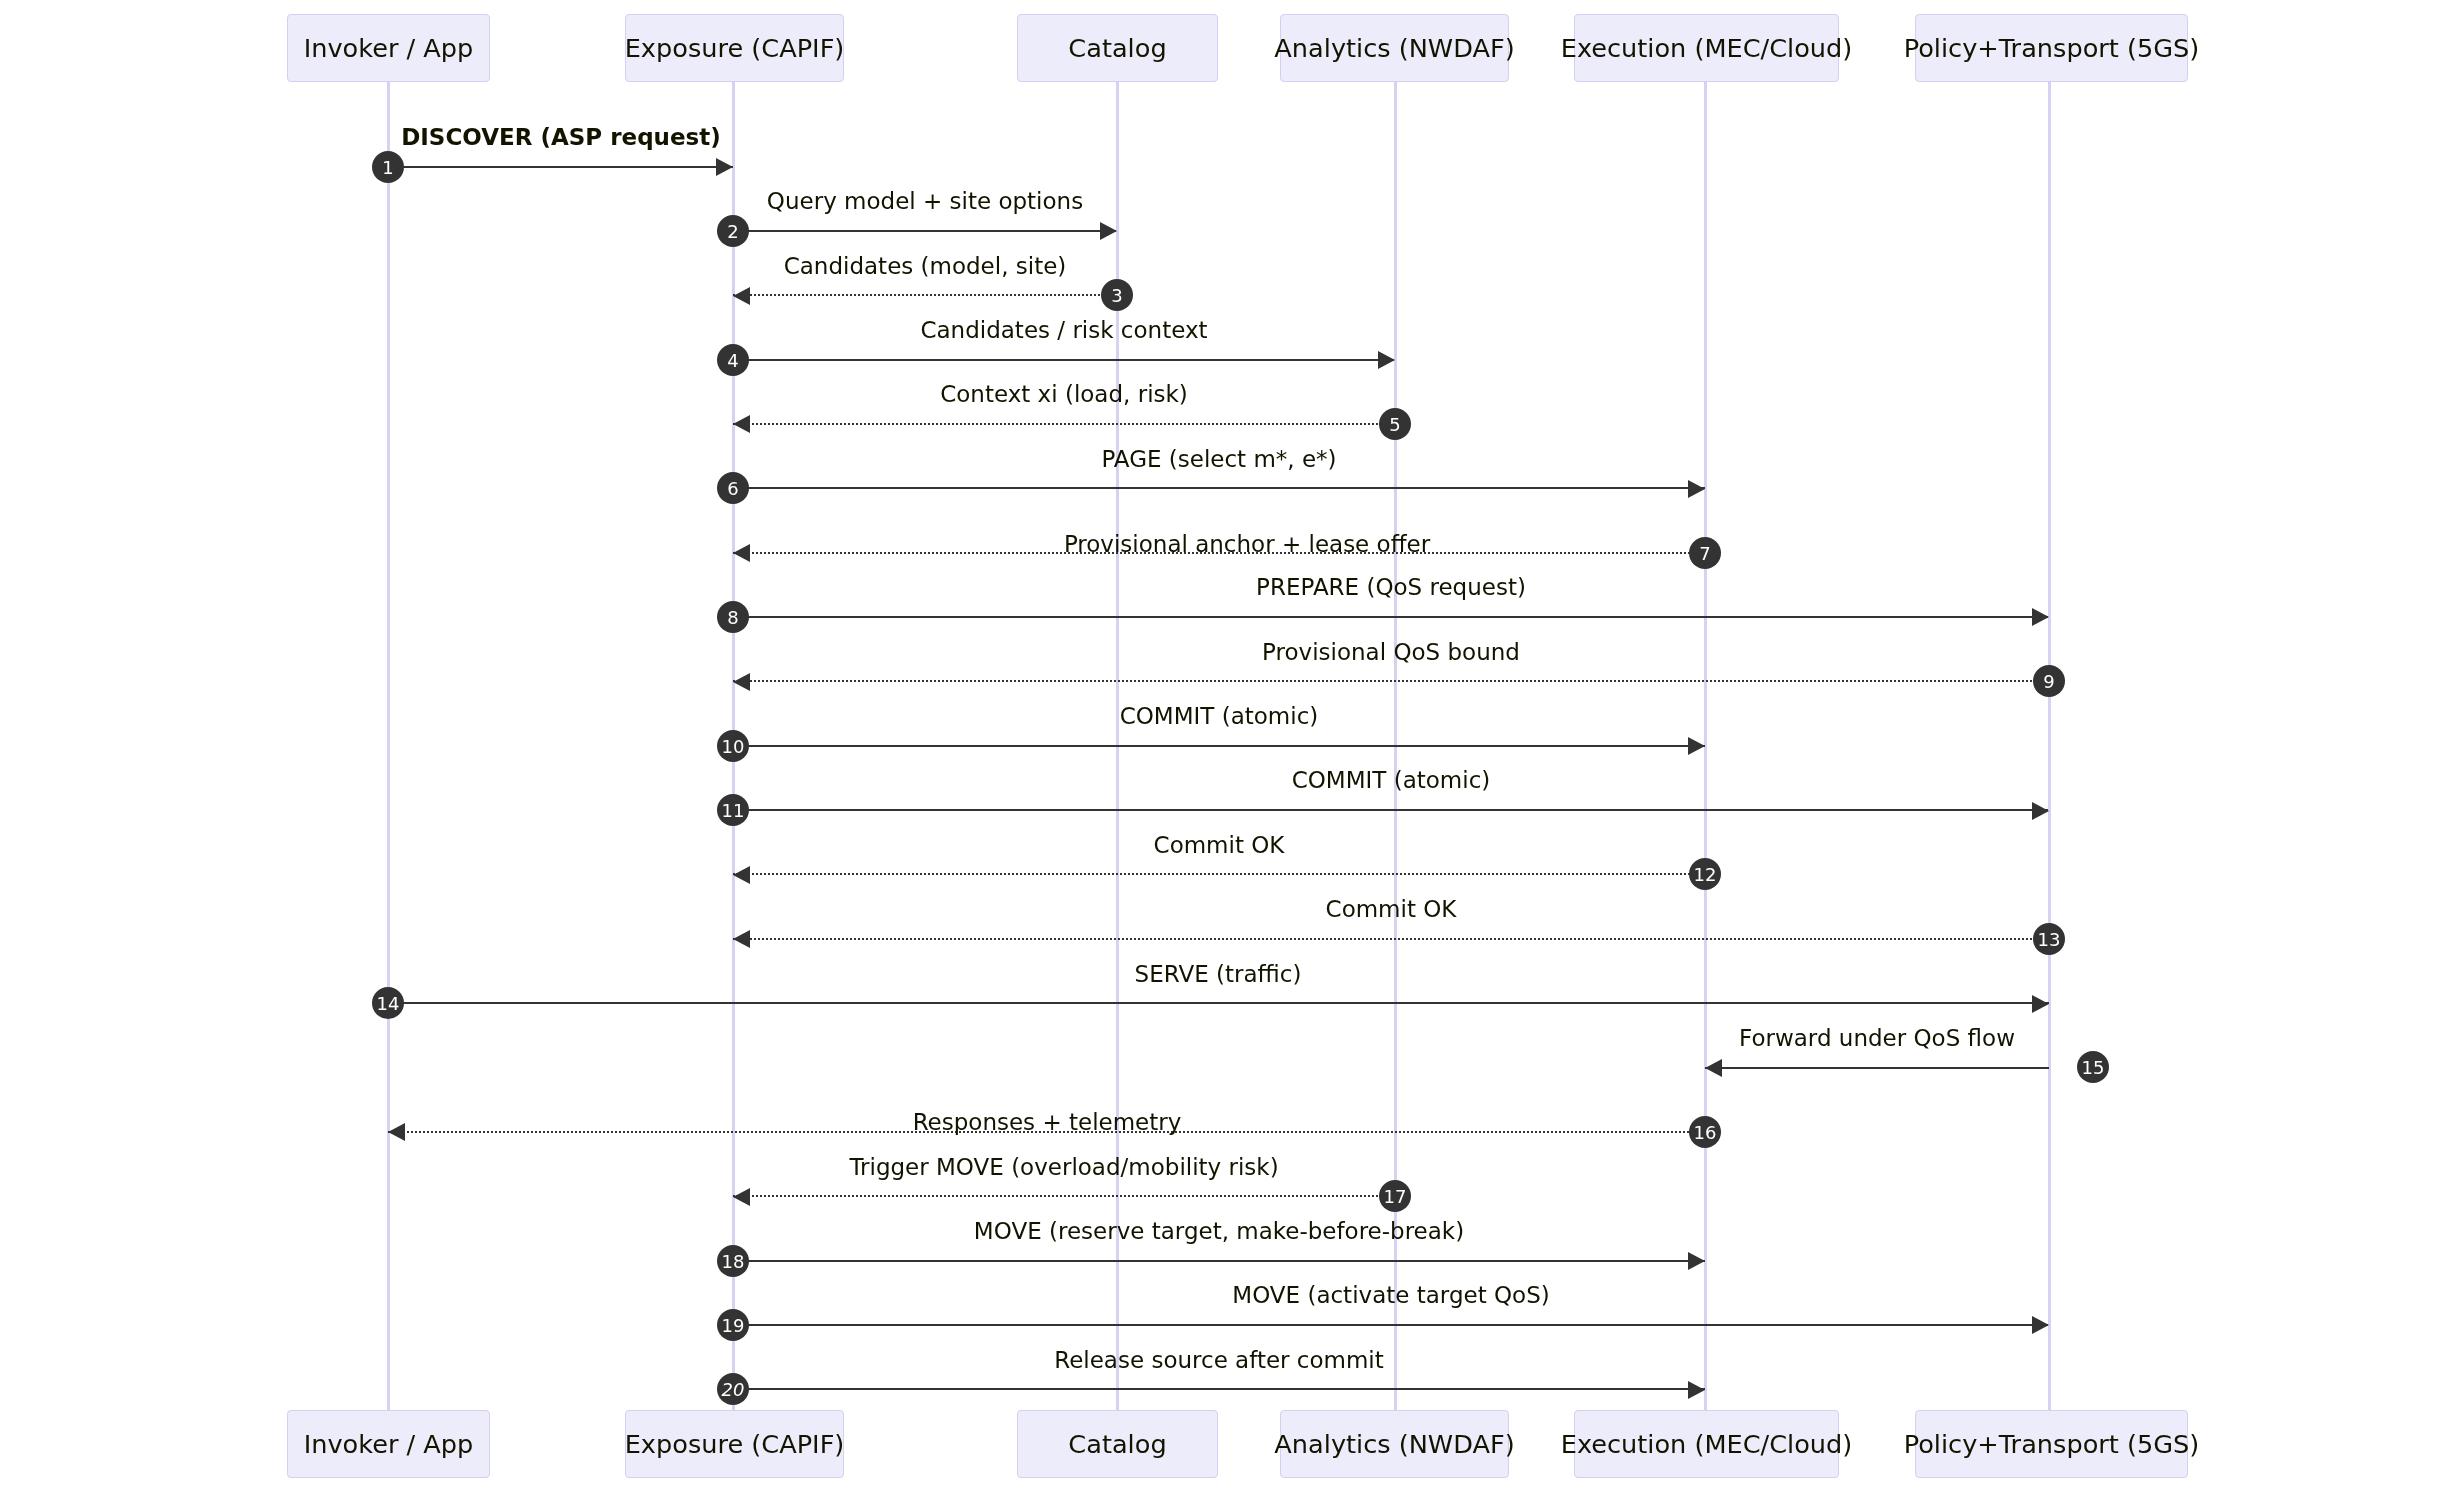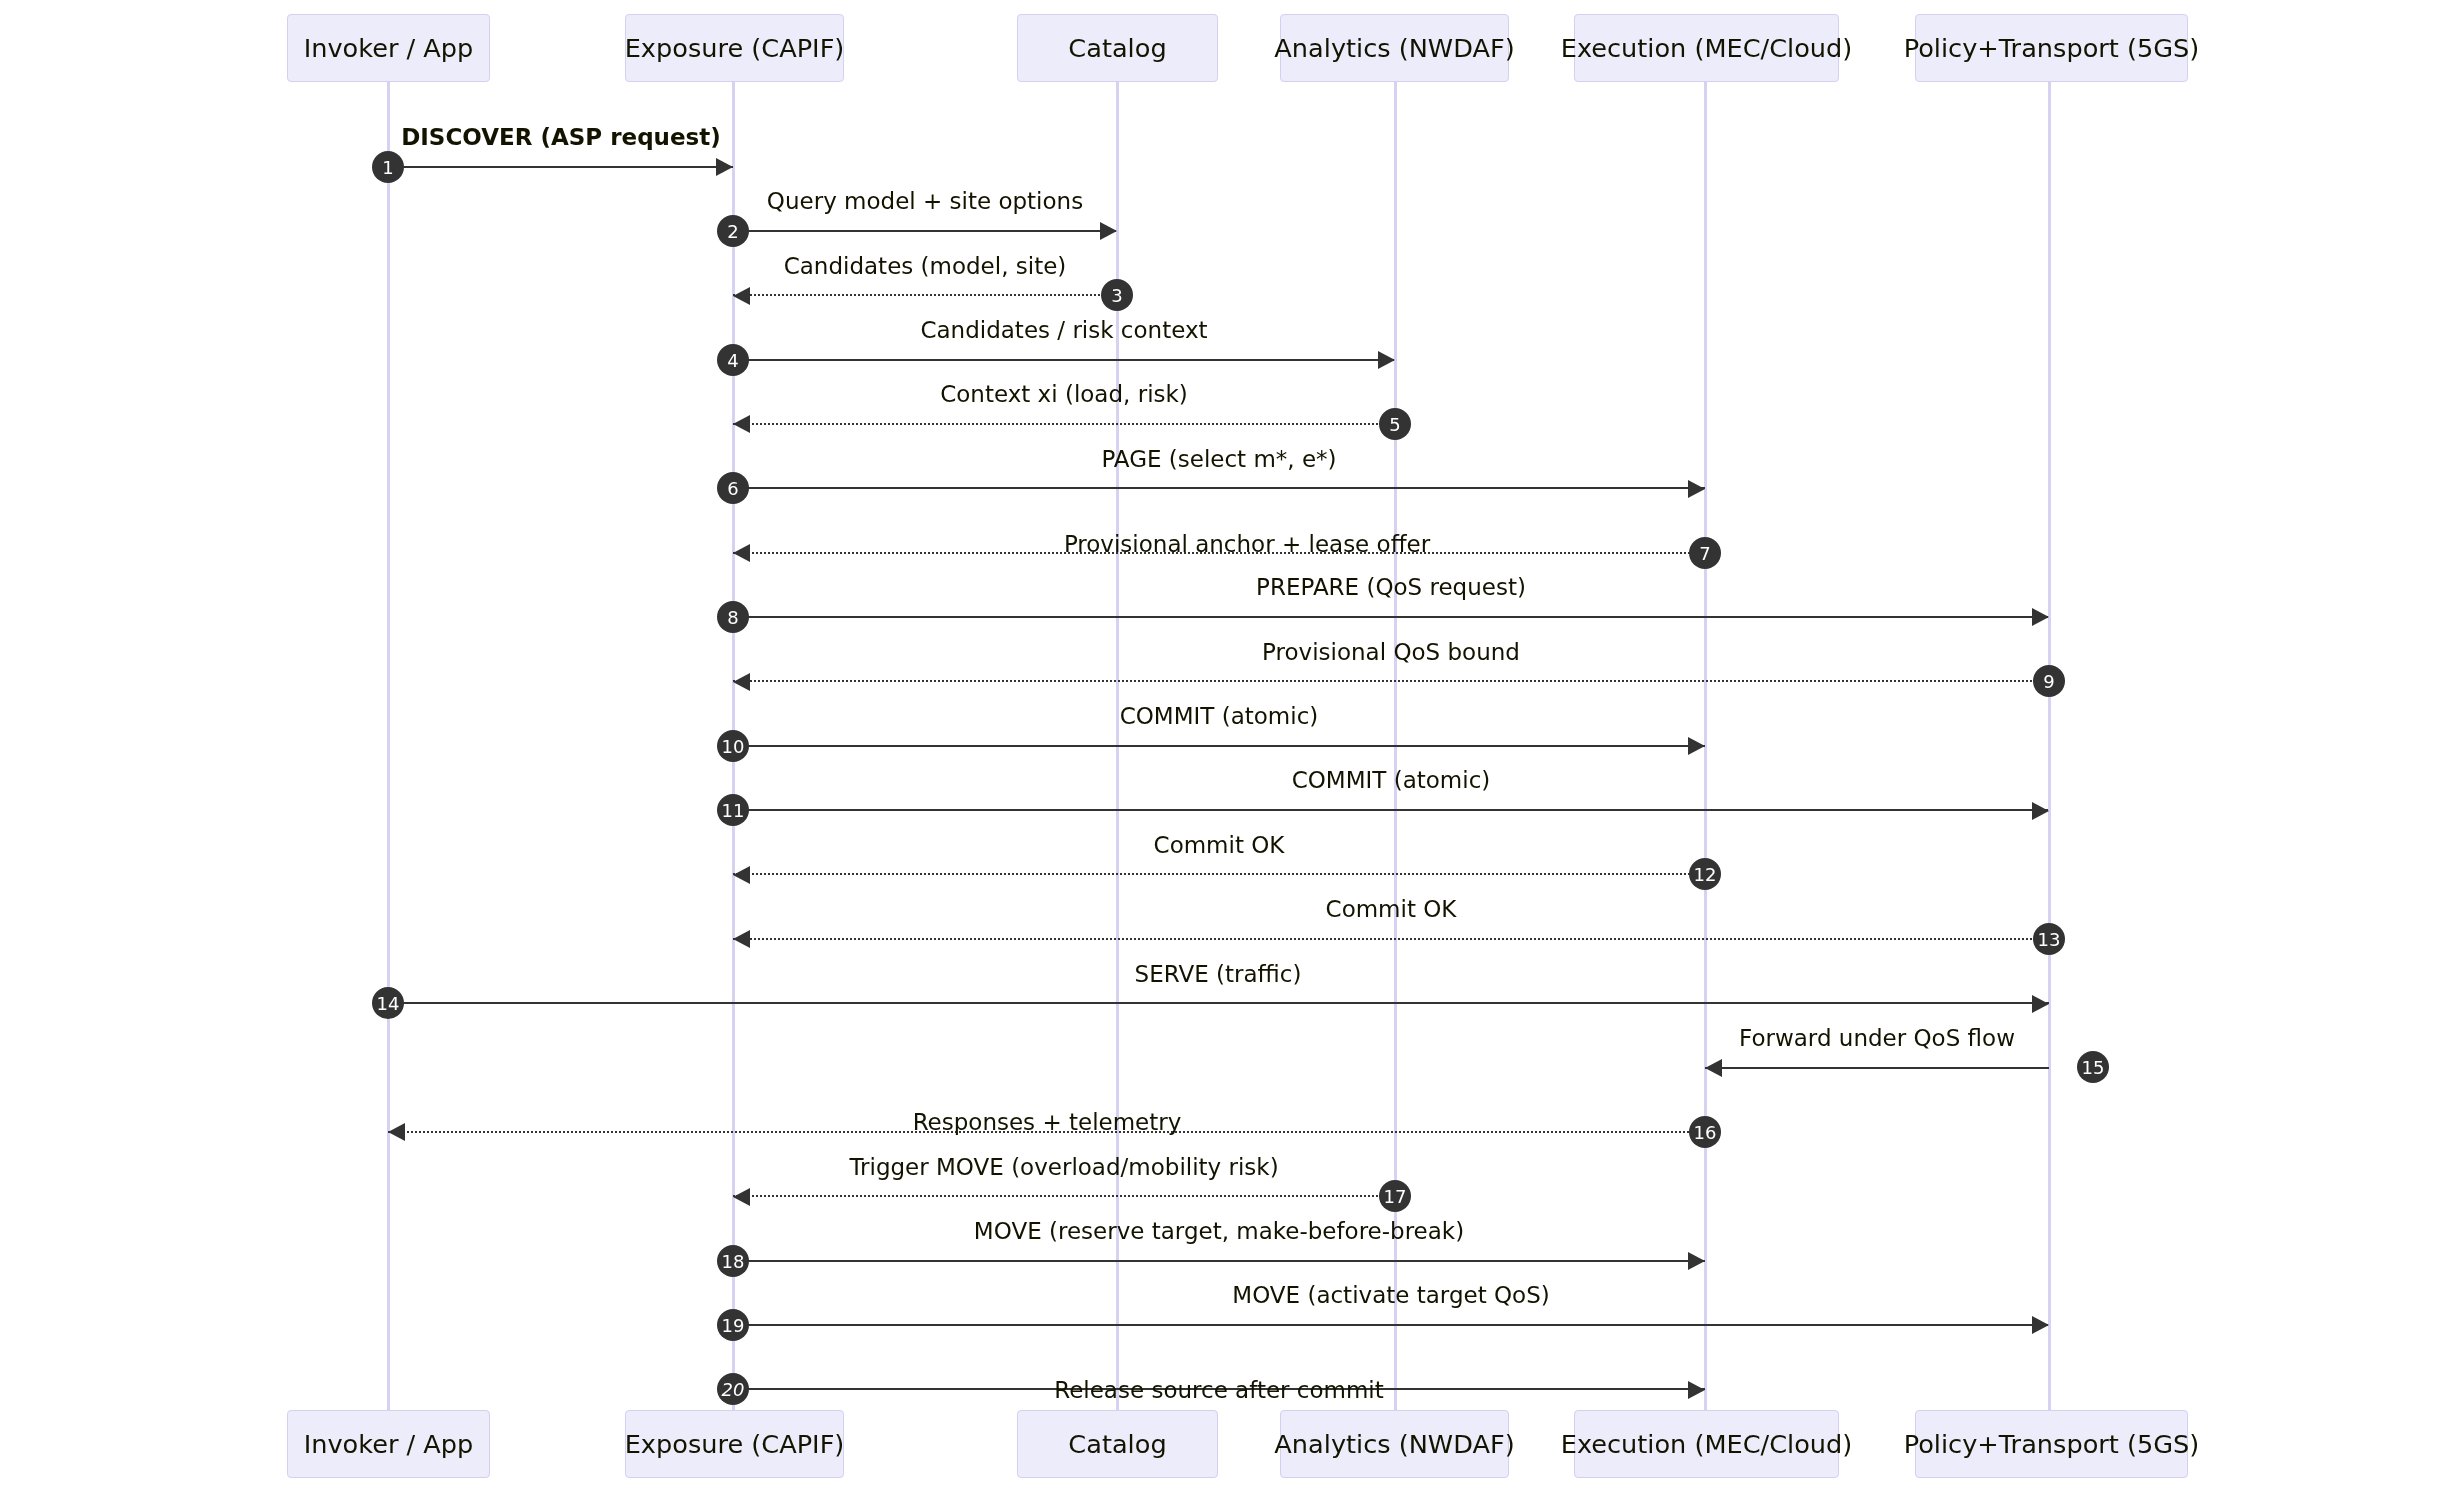--- a/index.html
+++ b/index.html
@@ -185,21 +185,21 @@
       <div class="msg-line" style="left: 733px; width: 972px; top: 1260px;"></div>
       <div class="arrowhead right" style="top: 1252px; left: 1688px;"></div>
       <div class="msg-label" style="left: 1219px; top: 1218px;">MOVE (reserve target, make-before-break)</div>
       <div class="seq-badge" style="left: 733px; top: 1261px;">18</div>
       <div class="msg-line" style="left: 733px; width: 1315px; top: 1324px;"></div>
       <div class="arrowhead right" style="top: 1316px; left: 2032px;"></div>
       <div class="msg-label" style="left: 1391px; top: 1282px;">MOVE (activate target QoS)</div>
       <div class="seq-badge" style="left: 733px; top: 1325px;">19</div>
       <div class="msg-line" style="left: 733px; width: 972px; top: 1388px;"></div>
       <div class="arrowhead right" style="top: 1381px; left: 1688px;"></div>
-      <div class="msg-label" style="left: 1219px; top: 1347px; margin-top: 30px;">Release source after commit</div>
+      <div class="msg-label" style="left: 1219px; top: 1347px;">Release source after commit</div>
       <div class="seq-badge" style="left: 733px; top: 1389px; font-style: italic;">20</div>
     </div>
   <div id="actors-bottom">
       <div class="actor-box" style="left: 287px; width: 203px; top: 1410px; height: 68px;">
         <span>Invoker / App</span>
       </div>
       <div class="actor-box" style="left: 625px; width: 219px; top: 1410px; height: 68px;">
         <span>Exposure (CAPIF)</span>
       </div>
       <div class="actor-box" style="left: 1017px; width: 201px; top: 1410px; height: 68px;">

